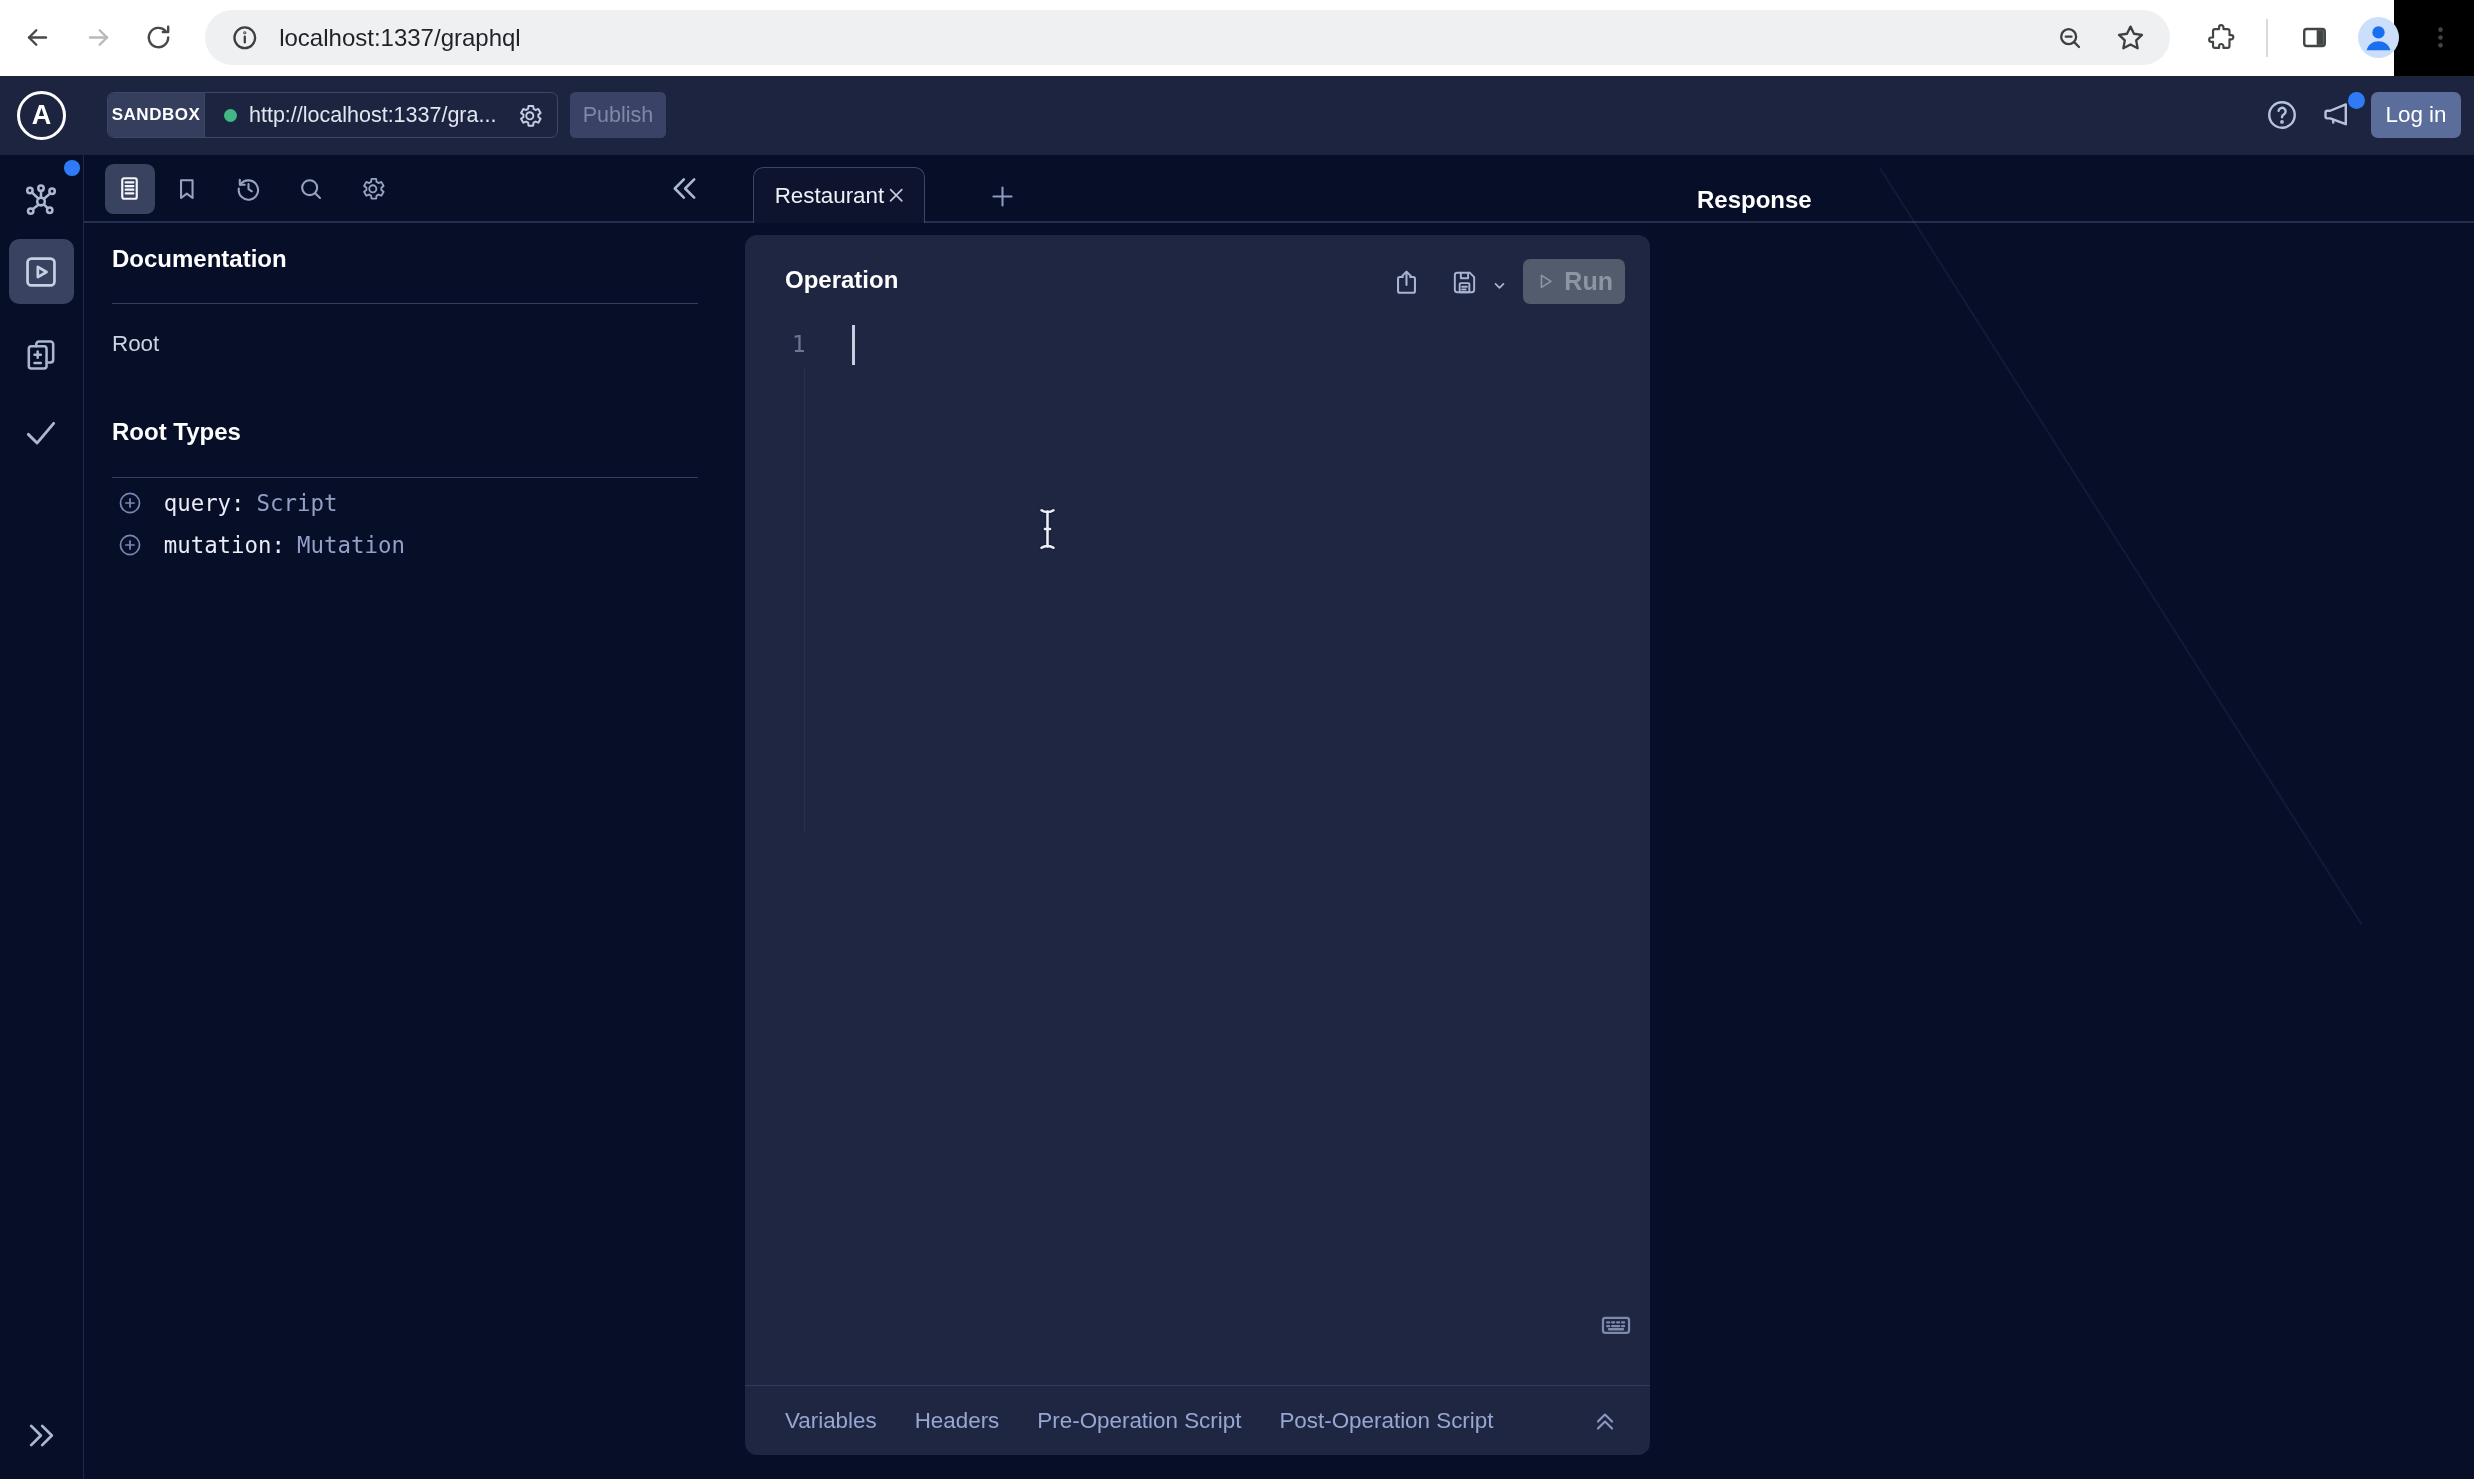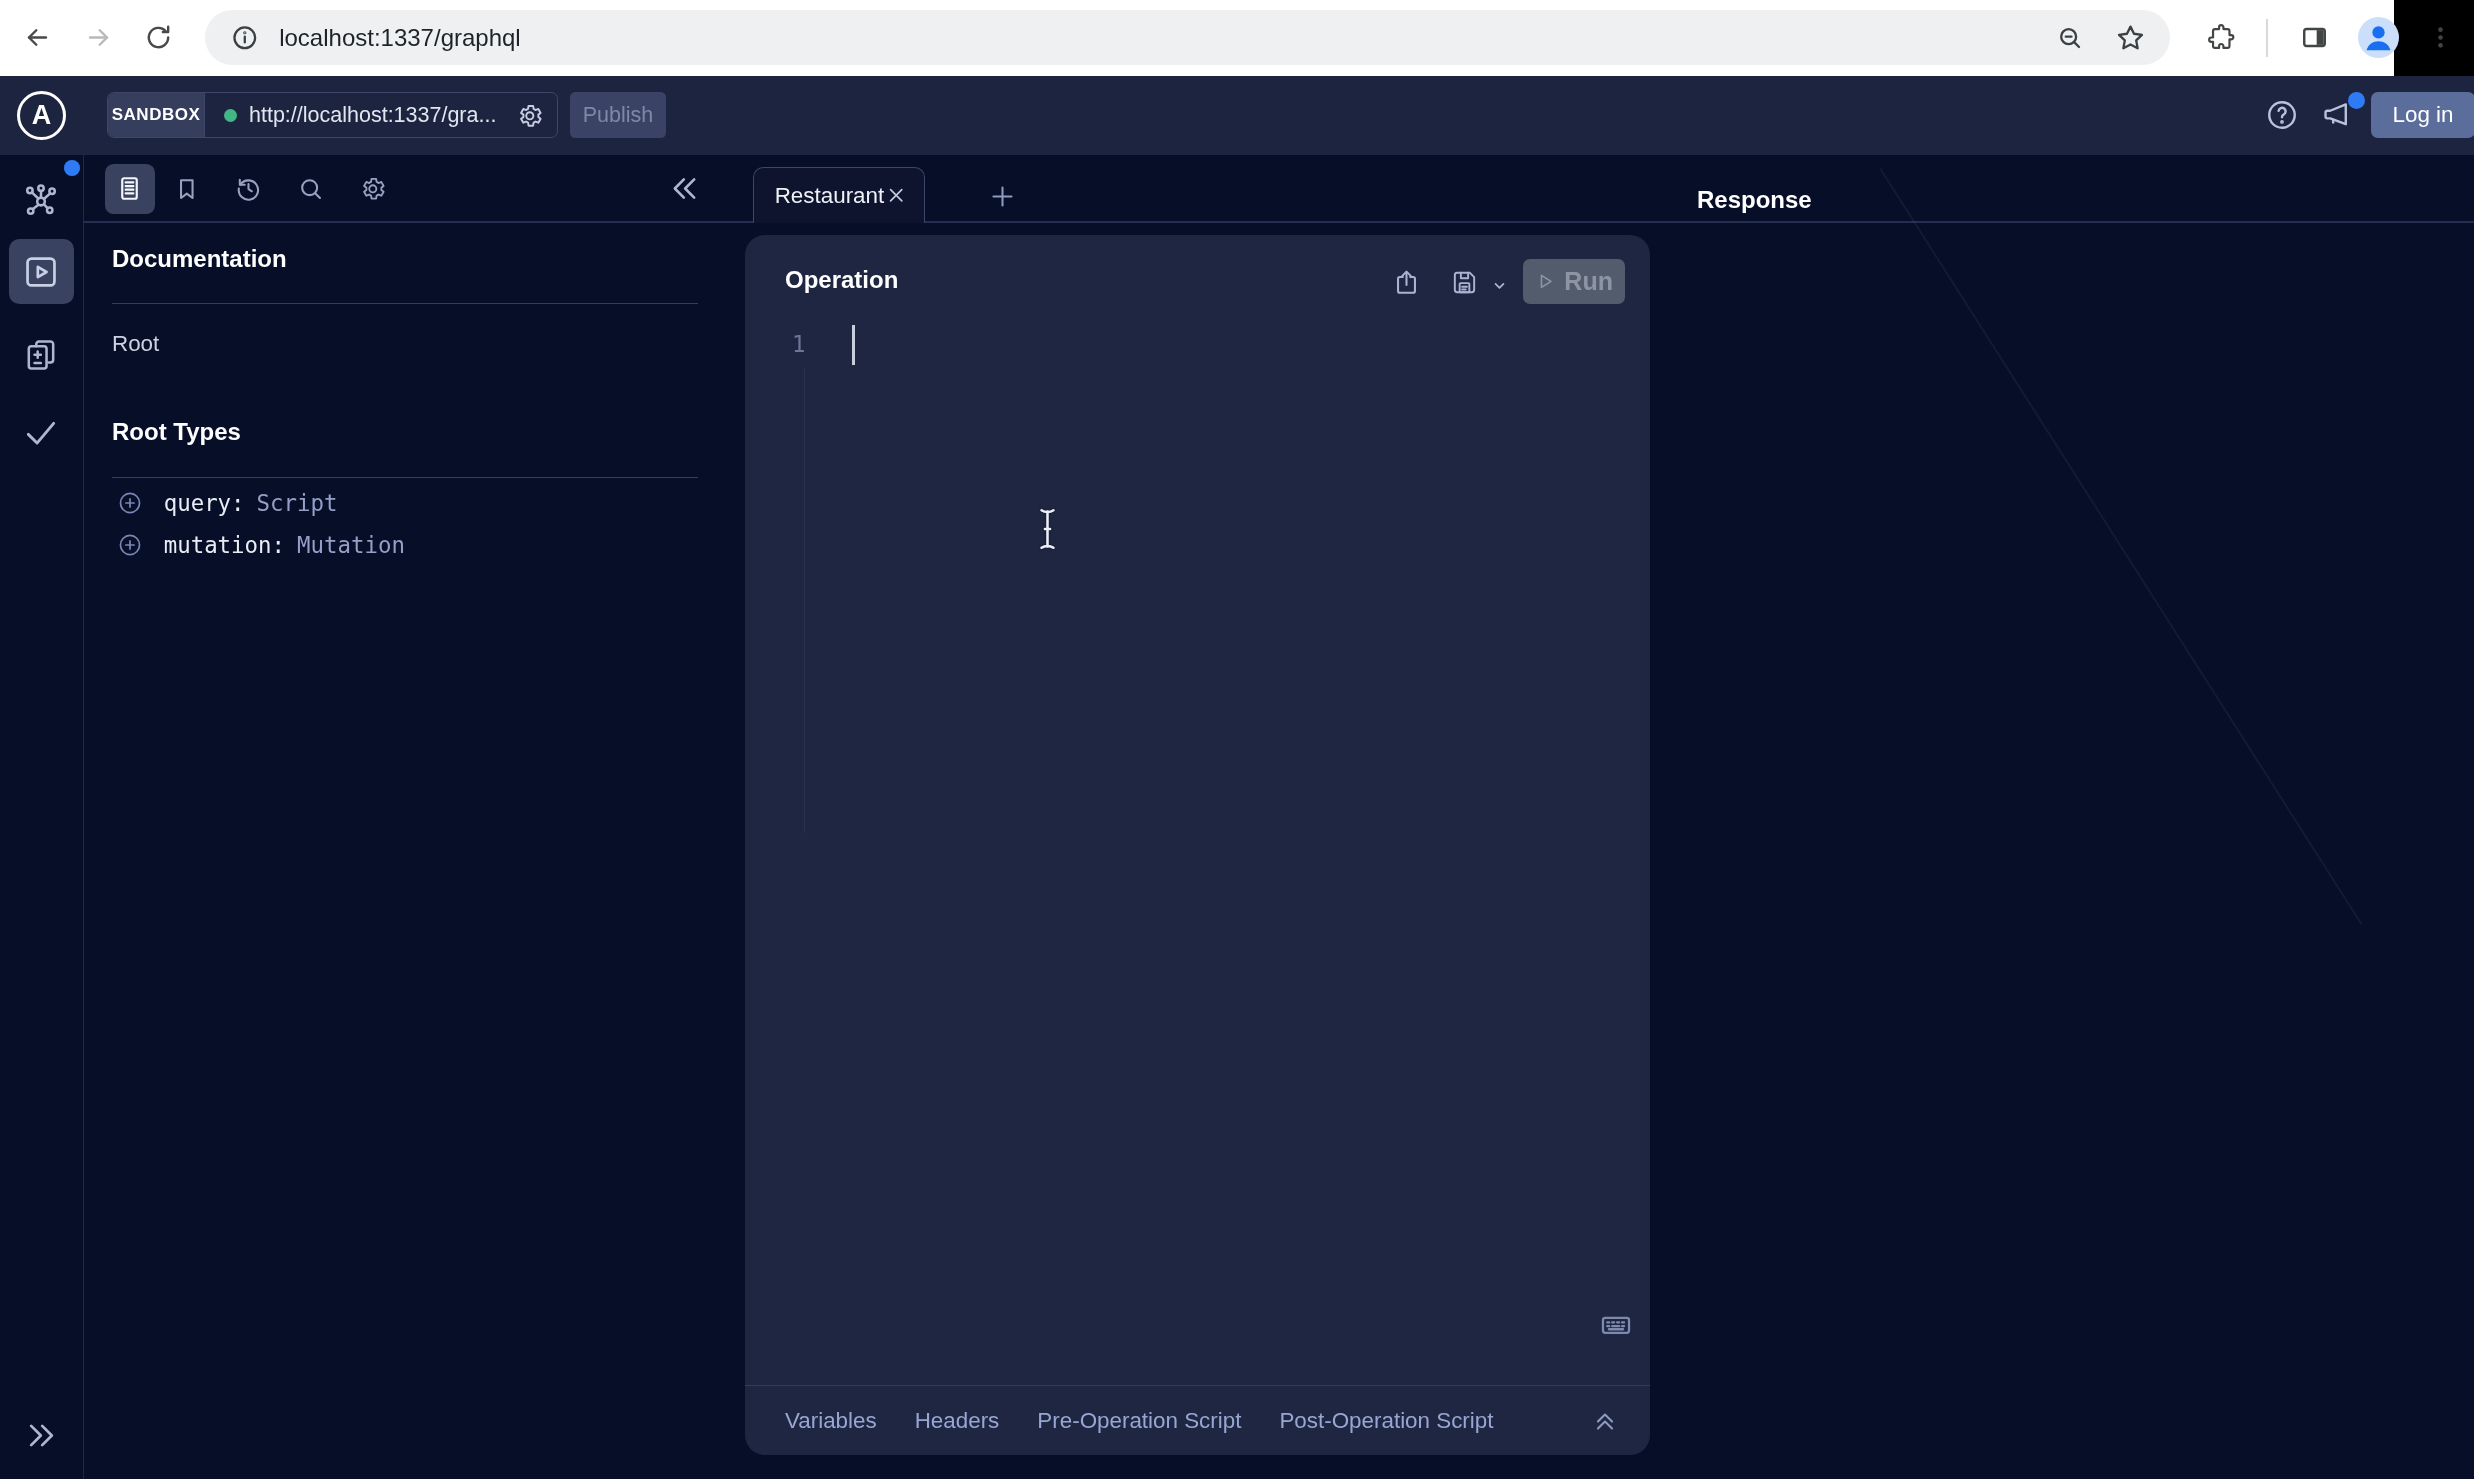--- a/index.html
+++ b/index.html
@@ -28,21 +28,21 @@
   .envgroup{left:107px;top:16.4px;width:451px;height:46px;border:1.7px solid #3e4768;border-radius:6.9px;
             display:flex;align-items:stretch;box-sizing:border-box;overflow:hidden;}
   .envchip{width:96px;background:#353e5d;color:#ffffff;font-size:17px;font-weight:bold;letter-spacing:0.5px;
            display:flex;align-items:center;justify-content:center;border-right:1.7px solid #3e4768;}
   .endpoint{flex:1;display:flex;align-items:center;padding:0 12px 0 19px;gap:12px;color:#e2e6f0;}
   .gdot{width:13px;height:13px;border-radius:50%;background:#41b883;flex:none;}
   .endpoint-url{font-size:21.5px;white-space:nowrap;flex:1;}
   .publish{left:570px;top:16.4px;width:96px;height:46px;border-radius:5.2px;background:#3a4365;
            color:#7f88a6;font-size:21.5px;display:flex;align-items:center;justify-content:center;}
   .tb-ic{top:22.4px;width:34px;height:34px;color:#b9c2dd;}
-  .login{left:2371px;top:16.4px;width:104px;height:46px;border-radius:6.9px;background:#5b6d9b;
+  .login{left:2371px;top:16.4px;width:90px;height:46px;border-radius:6.9px;background:#5b6d9b;
          color:#ffffff;font-size:22.4px;display:flex;align-items:center;justify-content:center;}
   .notifdot{left:2345px;top:91px;width:17px;height:17px;border-radius:50%;background:#2f7bf6;}
 
   
   .workspace{left:0;top:155px;width:2475px;height:1324px;background:#070e27;}
   .rail{left:0;top:0;width:83px;height:1324px;border-right:0.9px solid #202848;}
   .rail-ic{left:22.4px;width:38px;height:38px;color:#aeb7d0;}
   .rail-sel{left:8.6px;top:84px;width:65px;height:65px;border-radius:10.3px;background:#3a4262;}
   .raildot{left:64px;top:5.2px;width:15.5px;height:15.5px;border-radius:50%;background:#2f7bf6;}
 
@@ -65,21 +65,21 @@
 
   
   .tab{left:753px;top:12px;width:172px;height:56px;background:#0e142e;
        border:1.7px solid #3d4666;border-bottom:none;border-radius:10.3px 10.3px 0 0;
        box-sizing:border-box;display:flex;align-items:center;padding:0 15.5px 0 20.7px;z-index:3;}
   .tabname{color:#eef1f7;font-size:22.4px;flex:1;}
   .tabclose{width:26px;height:26px;color:#c3cade;}
   .newtab{left:987px;top:26px;width:31px;height:31px;color:#8e9ac4;}
 
   
-  .card{left:745px;top:80px;width:905px;height:1220px;border-radius:20px;background:#1e2642;z-index:2;}
+  .card{left:745px;top:80px;width:905px;height:1220px;border-radius:12px;background:#1e2642;z-index:2;}
   .card-h1{left:40px;top:31px;}
   .op-ic{top:32px;width:31px;height:31px;color:#aab4d2;}
   .runbtn{left:778px;top:24px;width:102px;height:45px;border-radius:6.9px;background:#535c6d;
           display:flex;align-items:center;justify-content:center;gap:8.6px;color:#8d95a3;}
   .runbtn .rtxt{font-size:25px;font-weight:bold;}
   .lineno{left:38px;top:96px;width:22.4px;text-align:right;color:#6d7695;
           font-family:"DejaVu Sans Mono",monospace;font-size:22.4px;}
   .caret{left:107px;top:90px;width:2.6px;height:40px;background:#c9cede;}
   .gutterline{left:59px;top:133px;width:0.9px;height:465px;background:rgba(190,200,230,0.07);}
   .kbd-ic{left:854px;top:1073px;width:34px;height:34px;color:#7e89ae;}

